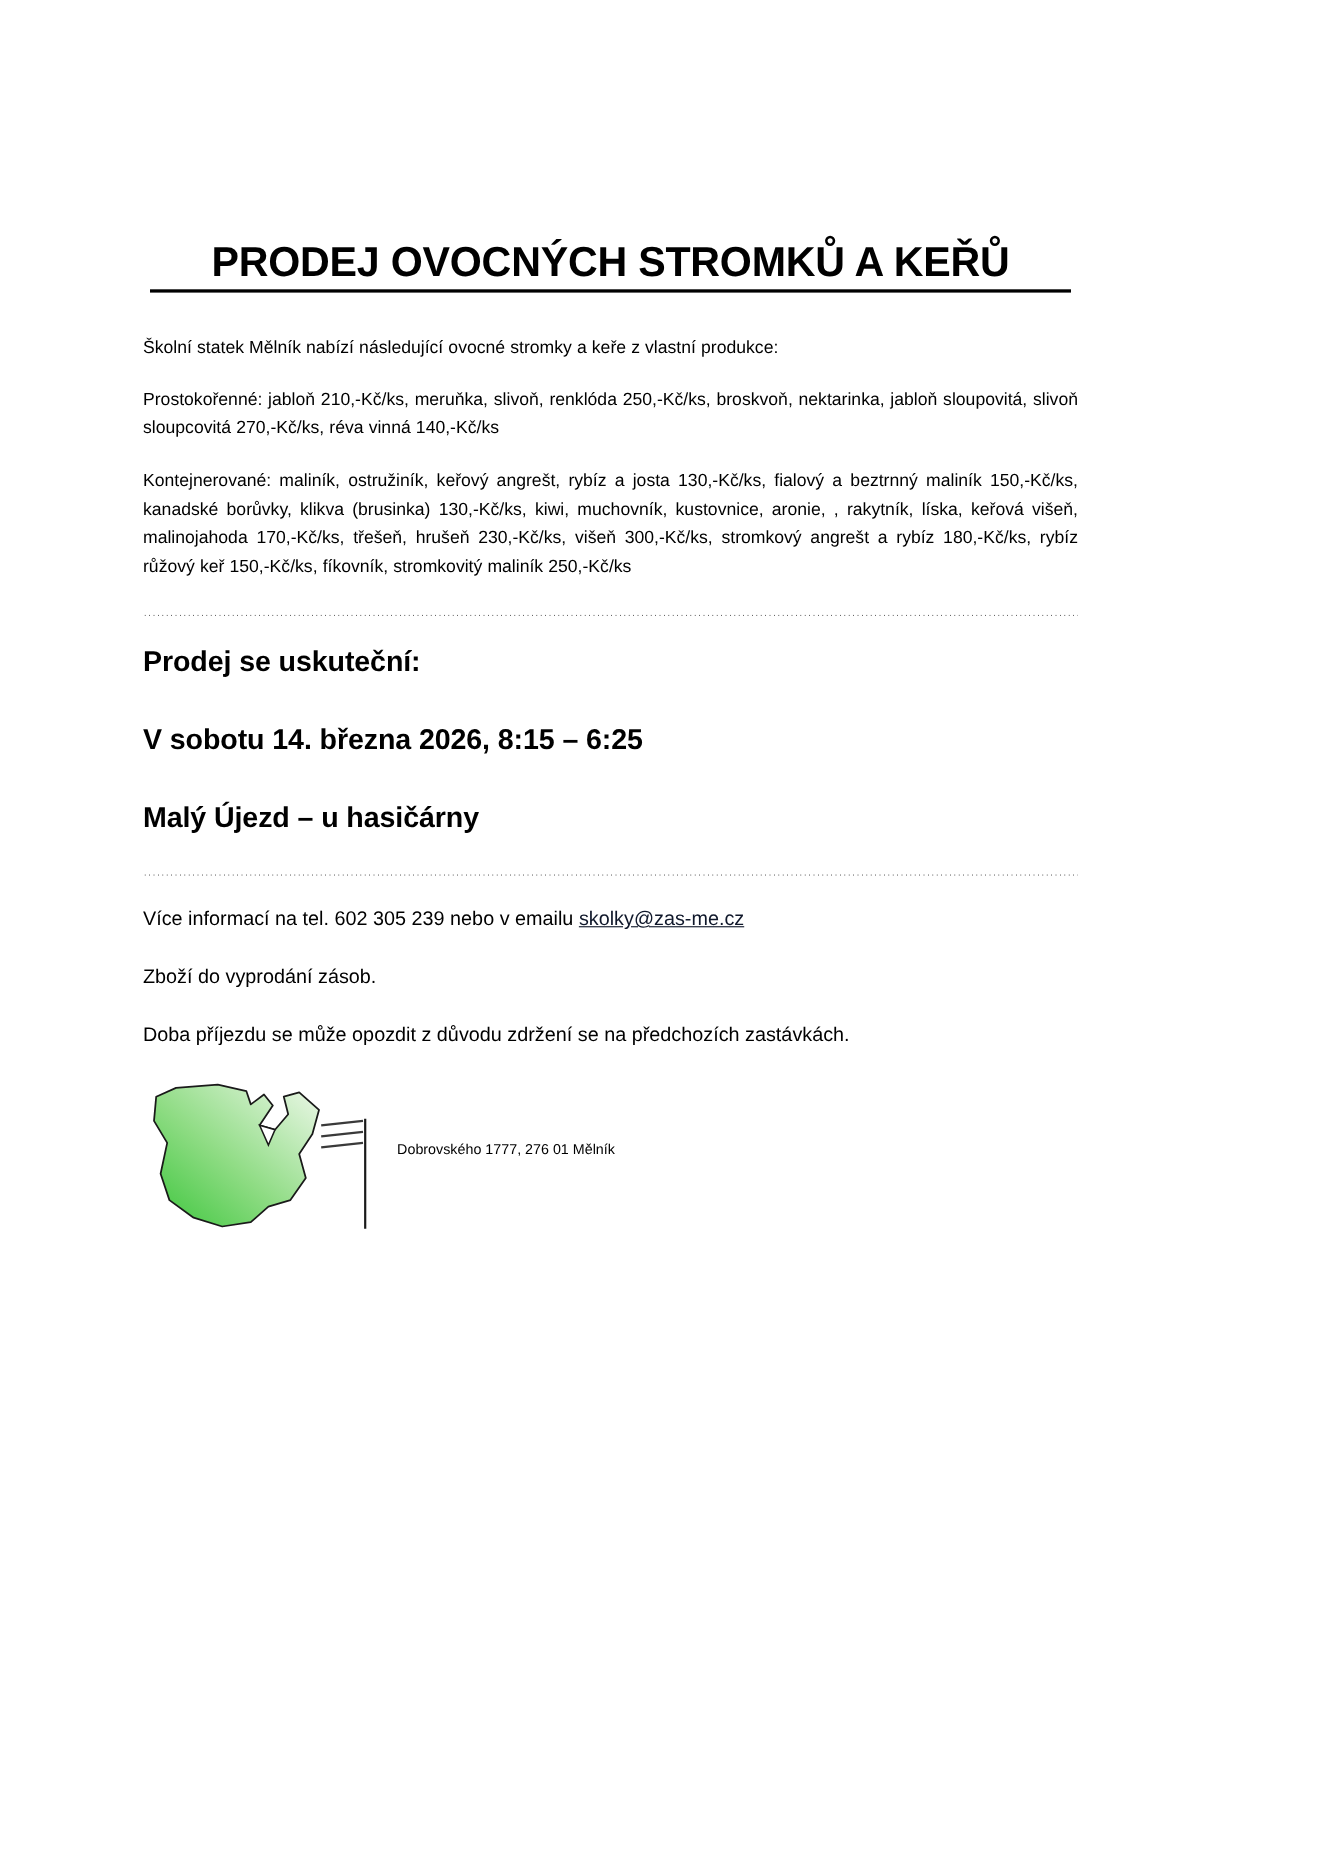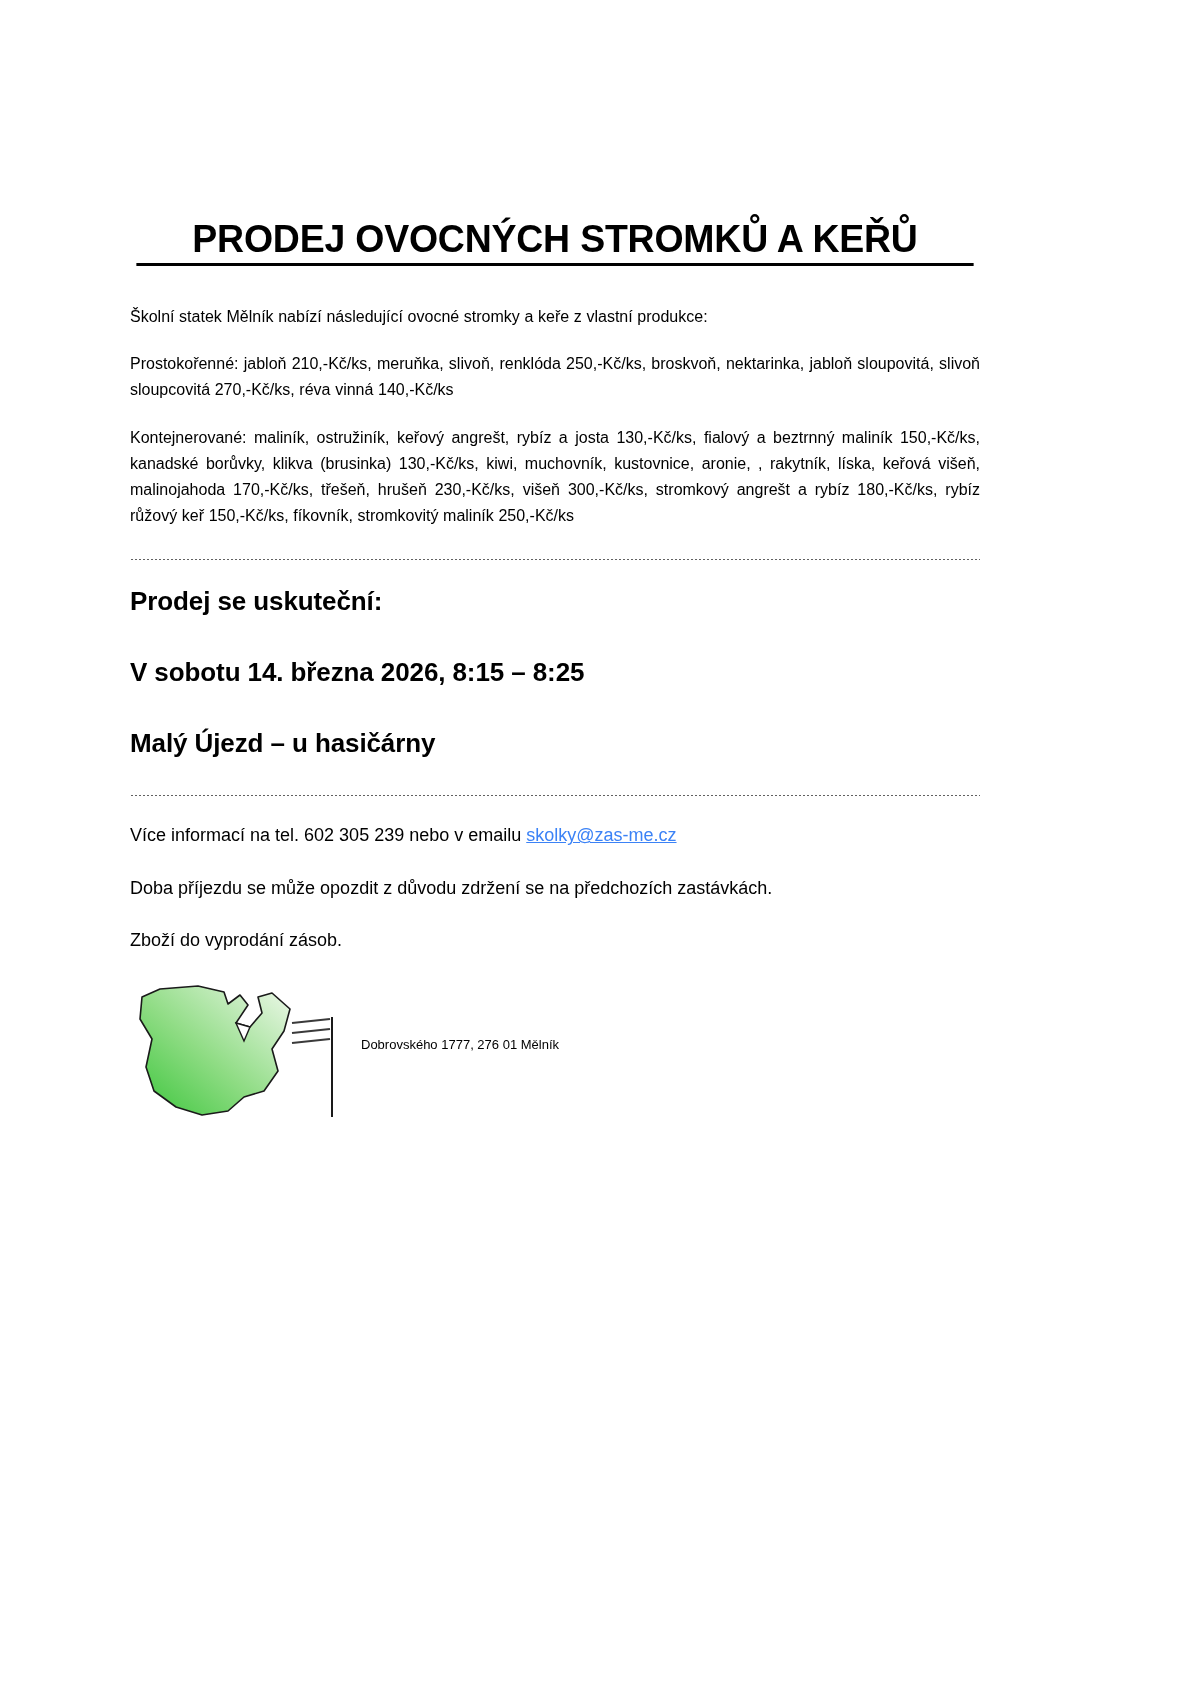--- a/index.html
+++ b/index.html
@@ -75,21 +75,21 @@
   }
   .big-head.last { margin-bottom: 36px; }
 
   
   .foot-line {
     font-size: 18px;
     line-height: 1.45;
     margin: 0 0 26px 0;
   }
   .email-link {
-    color: #3b82f6;
+    color: #0f172a;
     text-decoration: underline;
   }
 
   
   .logo-block {
     display: flex;
     align-items: flex-start;
     margin-top: 4px;
   }
   .logo-mark {
@@ -126,33 +126,33 @@
     <p class="body-par">Školní statek Mělník nabízí následující ovocné stromky a keře z vlastní produkce:</p>
 
     <p class="body-par">Prostokořenné: jabloň 210,-Kč/ks, meruňka, slivoň, renklóda 250,-Kč/ks, broskvoň, nektarinka, jabloň sloupovitá, slivoň sloupcovitá 270,-Kč/ks, réva vinná 140,-Kč/ks</p>
 
     <p class="body-par">Kontejnerované: maliník, ostružiník, keřový angrešt, rybíz a josta 130,-Kč/ks, fialový a beztrnný maliník 150,-Kč/ks, kanadské borůvky, klikva (brusinka) 130,-Kč/ks, kiwi, muchovník, kustovnice, aronie, , rakytník, líska, keřová višeň, malinojahoda 170,-Kč/ks, třešeň, hrušeň 230,-Kč/ks, višeň 300,-Kč/ks, stromkový angrešt a rybíz 180,-Kč/ks, rybíz růžový keř 150,-Kč/ks, fíkovník, stromkovitý maliník 250,-Kč/ks</p>
 
     <div class="divider"></div>
 
     <div class="big-head">Prodej se uskuteční:</div>
 
-    <div class="big-head">V sobotu 14. března 2026, 8:15 – 8:25</div>
+    <div class="big-head">V sobotu 14. března 2026, 8:15 – 6:25</div>
 
     <div class="big-head last">Malý Újezd – u hasičárny</div>
 
     <div class="divider"></div>
 
     <p class="foot-line">
       <span>Více informací na tel. 602 305 239 nebo v emailu </span><a class="email-link" href="#">skolky@zas-me.cz</a>
     </p>
 
+    <p class="foot-line">Zboží do vyprodání zásob.</p>
+
     <p class="foot-line">Doba příjezdu se může opozdit z důvodu zdržení se na předchozích zastávkách.</p>
-
-    <p class="foot-line">Zboží do vyprodání zásob.</p>
 
     <div class="logo-block">
 
       <svg class="logo-mark" viewBox="0 0 225 140">
         <defs>
           <linearGradient id="greenGrad" x1="0" y1="1" x2="1" y2="0">
             <stop offset="0%" stop-color="#3cc63c"></stop>
             <stop offset="45%" stop-color="#8fdc84"></stop>
             <stop offset="100%" stop-color="#eef8ea"></stop>
           </linearGradient>

